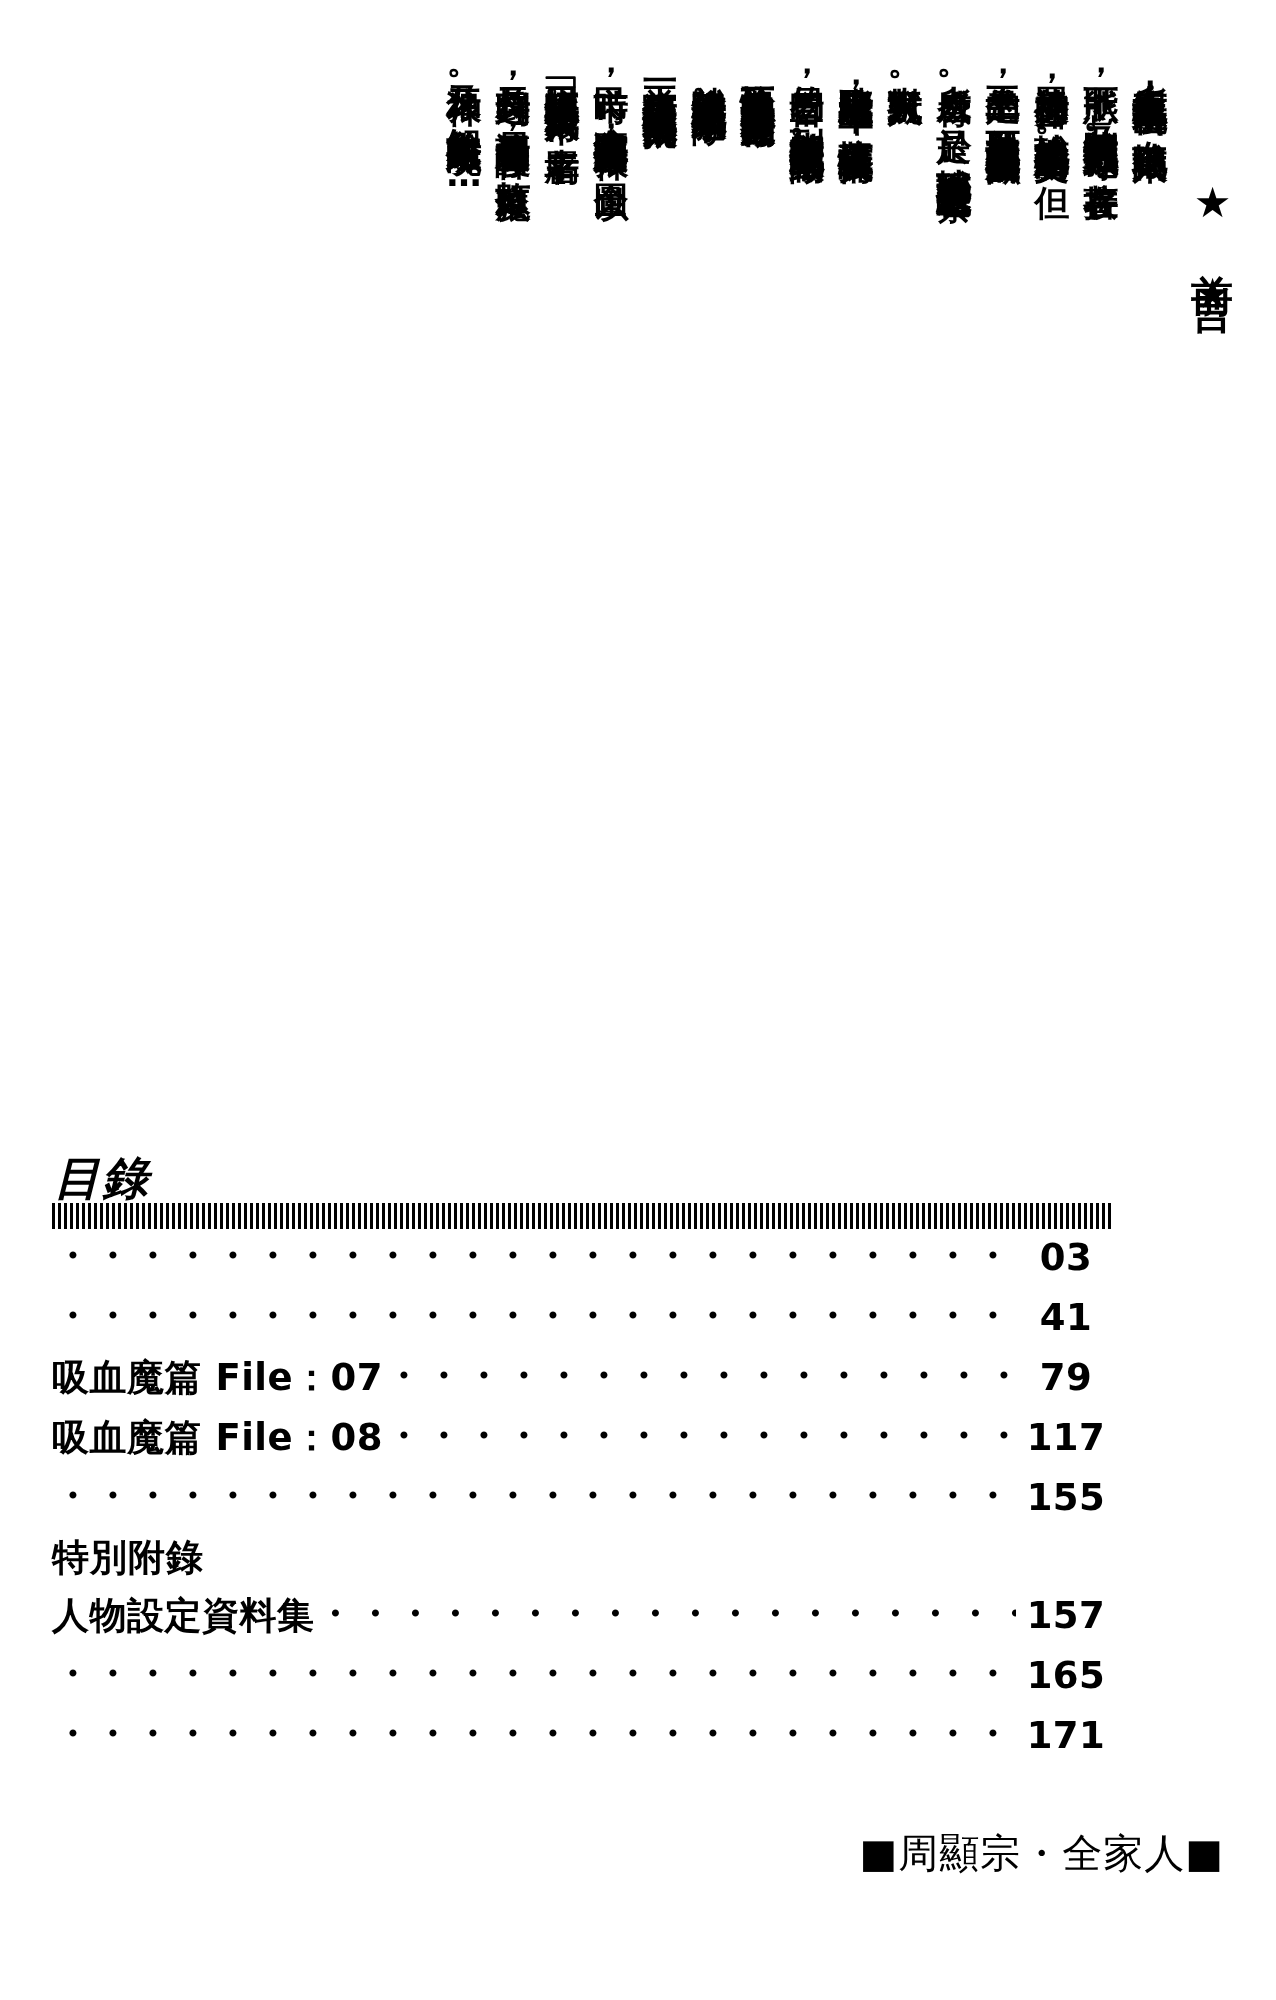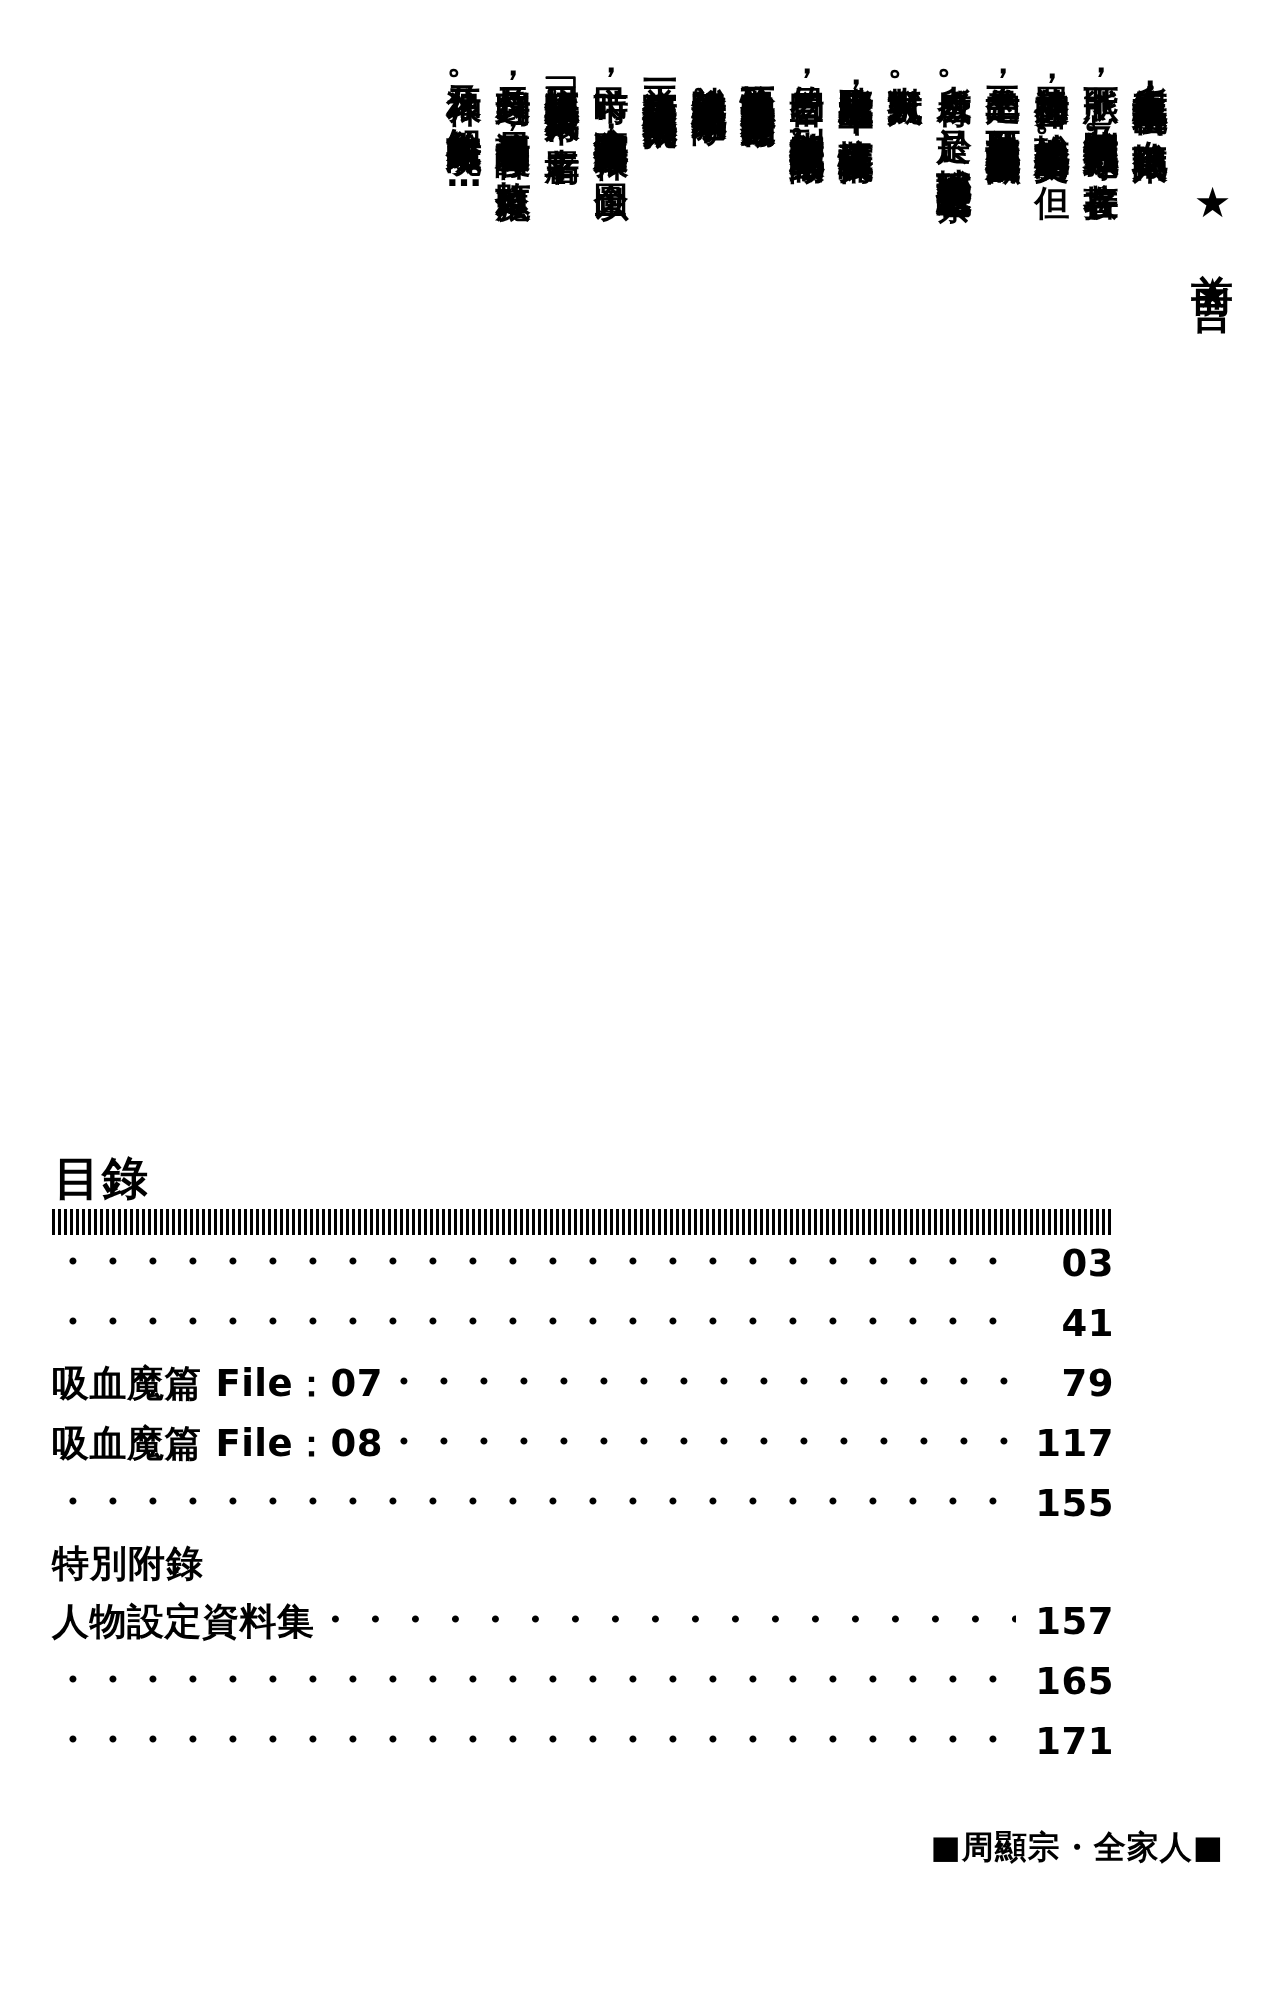--- a/index.html
+++ b/index.html
@@ -56,21 +56,22 @@
     left: 52px;
     top: 1155px;
     width: 1062px;
   }
   #toc-title {
     font-family: "DejaVu Sans", "Liberation Sans", sans-serif;
     font-weight: 700;
     font-size: 46px;
     letter-spacing: 2px;
     line-height: 1.0;
-    margin: 0 0 8px 2px;
+    margin: 0 0 2px 2px;
+    font-style: italic;
   }
   #toc-rule {
     height: 26px;
     width: 100%;
     background-image: repeating-linear-gradient(
       to right,
       #000 0px, #000 3px,
       #fff 3px, #fff 6px
     );
     margin-bottom: 10px;
@@ -94,41 +95,41 @@
     white-space: nowrap;
     font-size: 37px;
     font-weight: 700;
     letter-spacing: 3px;
     margin: 0 2px;
     position: relative;
     top: -2px;
   }
   .toc-page {
     white-space: nowrap;
-    text-align: right;
+    text-align: center;
     min-width: 96px;
     font-weight: 600;
     letter-spacing: 0.5px;
   }
   .toc-section {
     font-family: "DejaVu Sans", "Liberation Sans", sans-serif;
     font-size: 37px;
     font-weight: 700;
     line-height: 1.0;
     height: 58px;
     letter-spacing: 1px;
   }
 
   #credit {
     position: absolute;
     right: 52px;
     top: 1826px;
     font-family: "DejaVu Sans", "Liberation Sans", sans-serif;
-    font-size: 32px;
-    font-weight: 700;
+    font-size: 40px;
+    font-weight: 400;
     letter-spacing: 1px;
     white-space: nowrap;
   }
 </style>
 </head>
 <body>
 
 <div id="preface">
   <div class="vcol title">★前言★</div>
   <div class="vcol">所幸有絕色天龍・小哲出現，在地球陷入末日</div>

